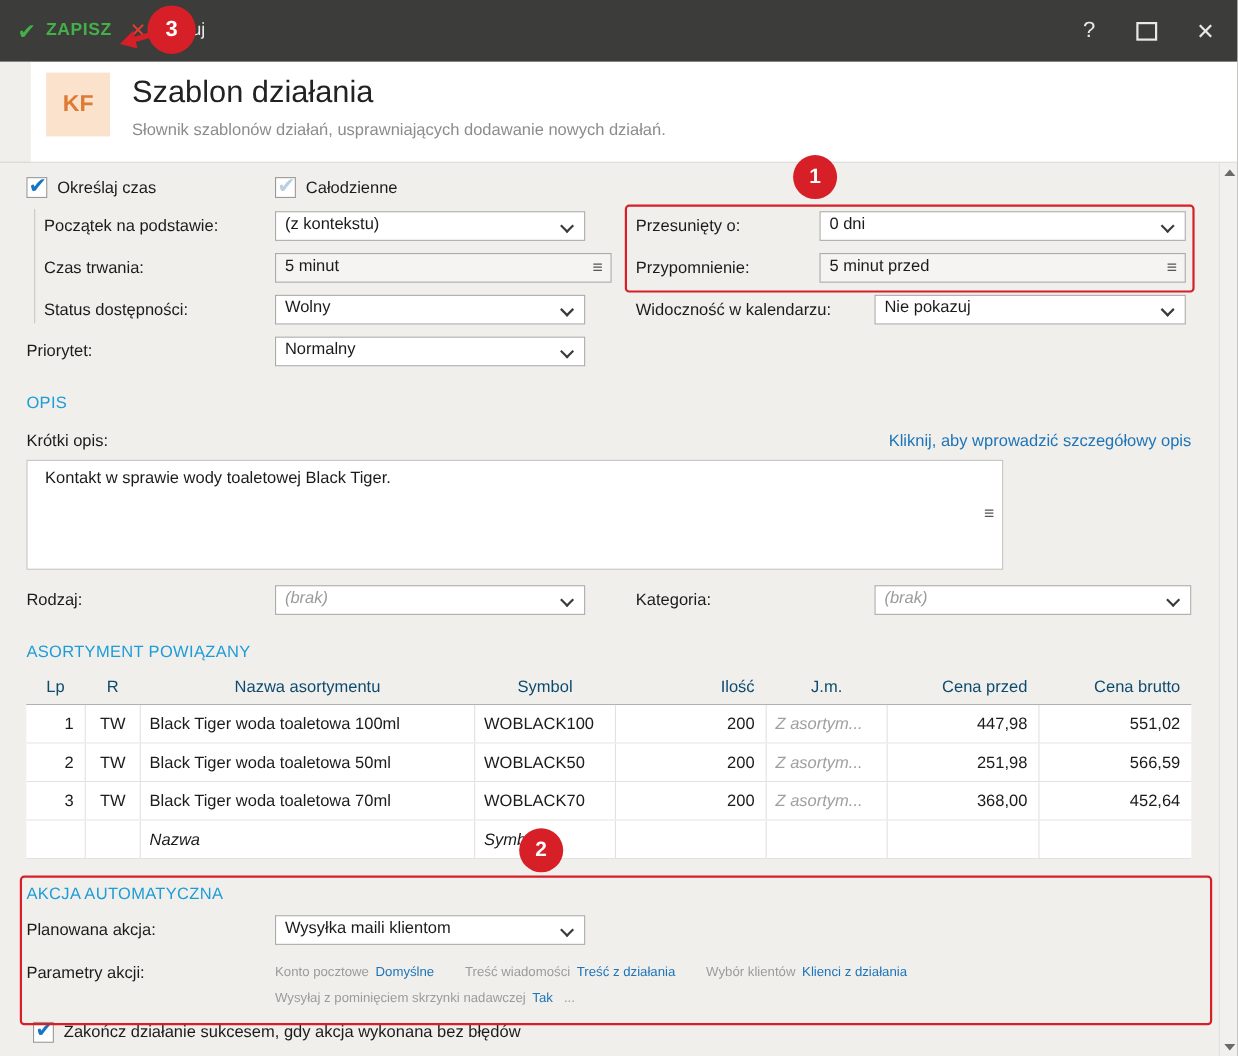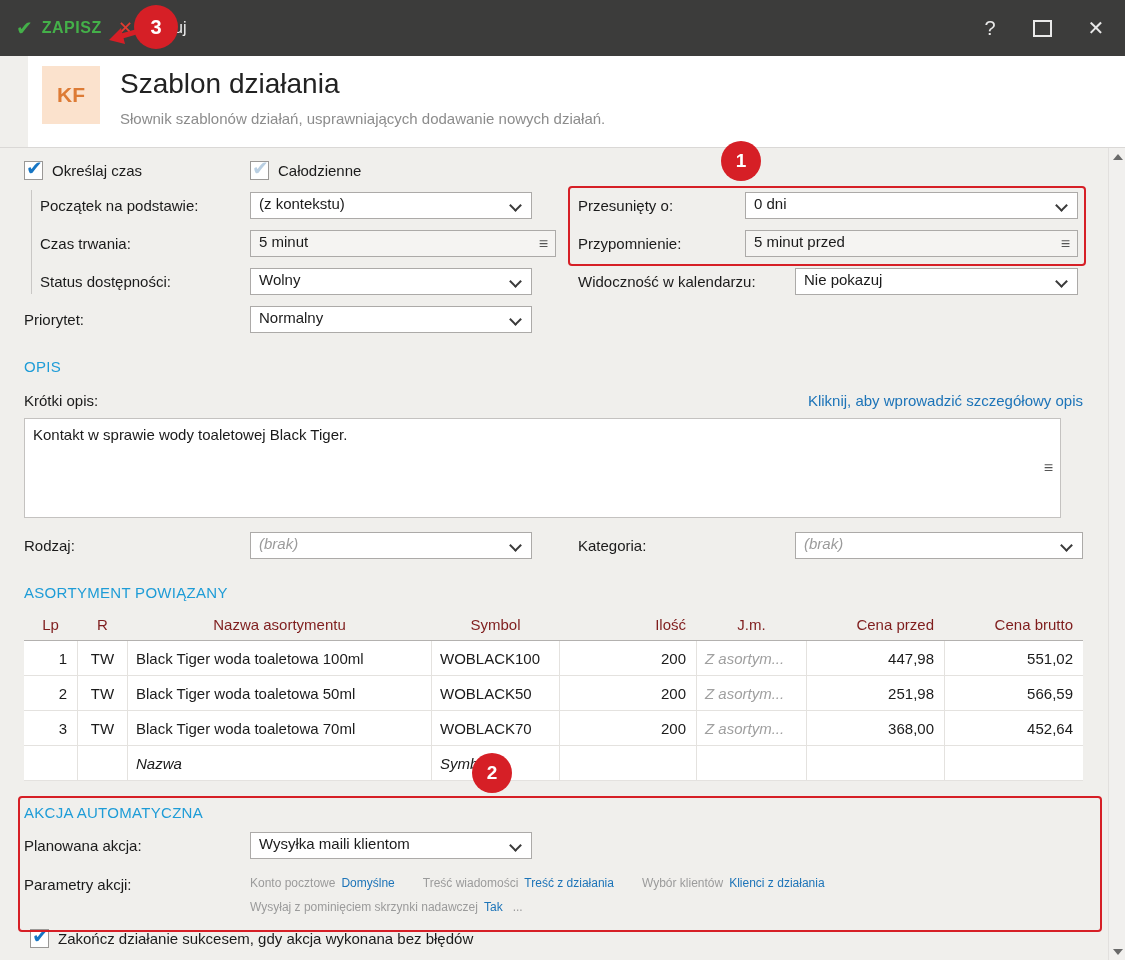--- a/index.html
+++ b/index.html
@@ -40,32 +40,32 @@
   .indent-guide{position:absolute;left:31px;top:190px;width:1px;height:104px;background:#c9c7c5;}
 
   
   .cbrow{position:absolute;display:flex;align-items:flex-start;gap:9px;cursor:pointer;}
   .cb{width:19px;height:19px;background:#fff;border:1px solid #9a9896;box-sizing:border-box;position:relative;flex:0 0 auto;}
   .cb .tick{position:absolute;left:1px;top:-6px;font-size:20px;font-weight:700;color:var(--check_blue,#1776c4);}
   .cb.ghost .tick{color:#b9cfe2;}
   .cb-label{font-size:15px;color:#1b1b1b;padding-top:1px;white-space:nowrap;}
 
   
-  .descbox{position:absolute;left:24px;top:418px;width:1037px;height:100px;background:#fff;border:1px solid #c4c2c0;
-           box-sizing:border-box;font-size:15px;color:#1b1b1b;padding:7px 26px 7px 8px;cursor:text;}
+  .descbox{position:absolute;left:24px;top:418px;width:888px;height:100px;background:#fff;border:1px solid #c4c2c0;
+           box-sizing:border-box;font-size:15px;color:#1b1b1b;padding:7px 26px 7px 16px;cursor:text;}
   .descbox .menu-ic{top:40px;}
 
   
   .table{position:absolute;left:24px;top:608px;width:1059px;}
   .trow{display:flex;width:1059px;}
   .thead{height:32px;border-bottom:1px solid #b3b1af;}
   .tbodyrow{height:34px;background:#ffffff;border-bottom:1px solid #e4e2df;}
   .tc{display:flex;align-items:center;font-size:15px;color:#1b1b1b;box-sizing:border-box;
       border-right:1px solid #e4e2df;overflow:hidden;white-space:nowrap;}
-  .thead .tc{border-right:1px solid transparent;color:#7f1d1d;text-align:right;}
+  .thead .tc{border-right:1px solid transparent;color:#0c4a6e;text-align:right;}
   .tc:last-child{border-right:none;}
   .c-lp{width:54px;} .c-r{width:50px;} .c-nazwa{width:304px;} .c-symbol{width:128px;}
   .c-ilosc{width:137px;} .c-jm{width:110px;} .c-netto{width:138px;} .c-brutto{width:138px;}
   .a-c{justify-content:center;} .a-r{justify-content:flex-end;padding-right:10px;} .a-l{padding-left:8px;}
   .jm-val{font-style:italic;color:#a0a0a0;}
 
   
   .params{position:absolute;font-size:12px;white-space:nowrap;}
   .pname{color:#9b9b9b;margin-right:6px;}
   .pval{color:var(--link_blue,#1d74b8);margin-right:28px;cursor:pointer;}

